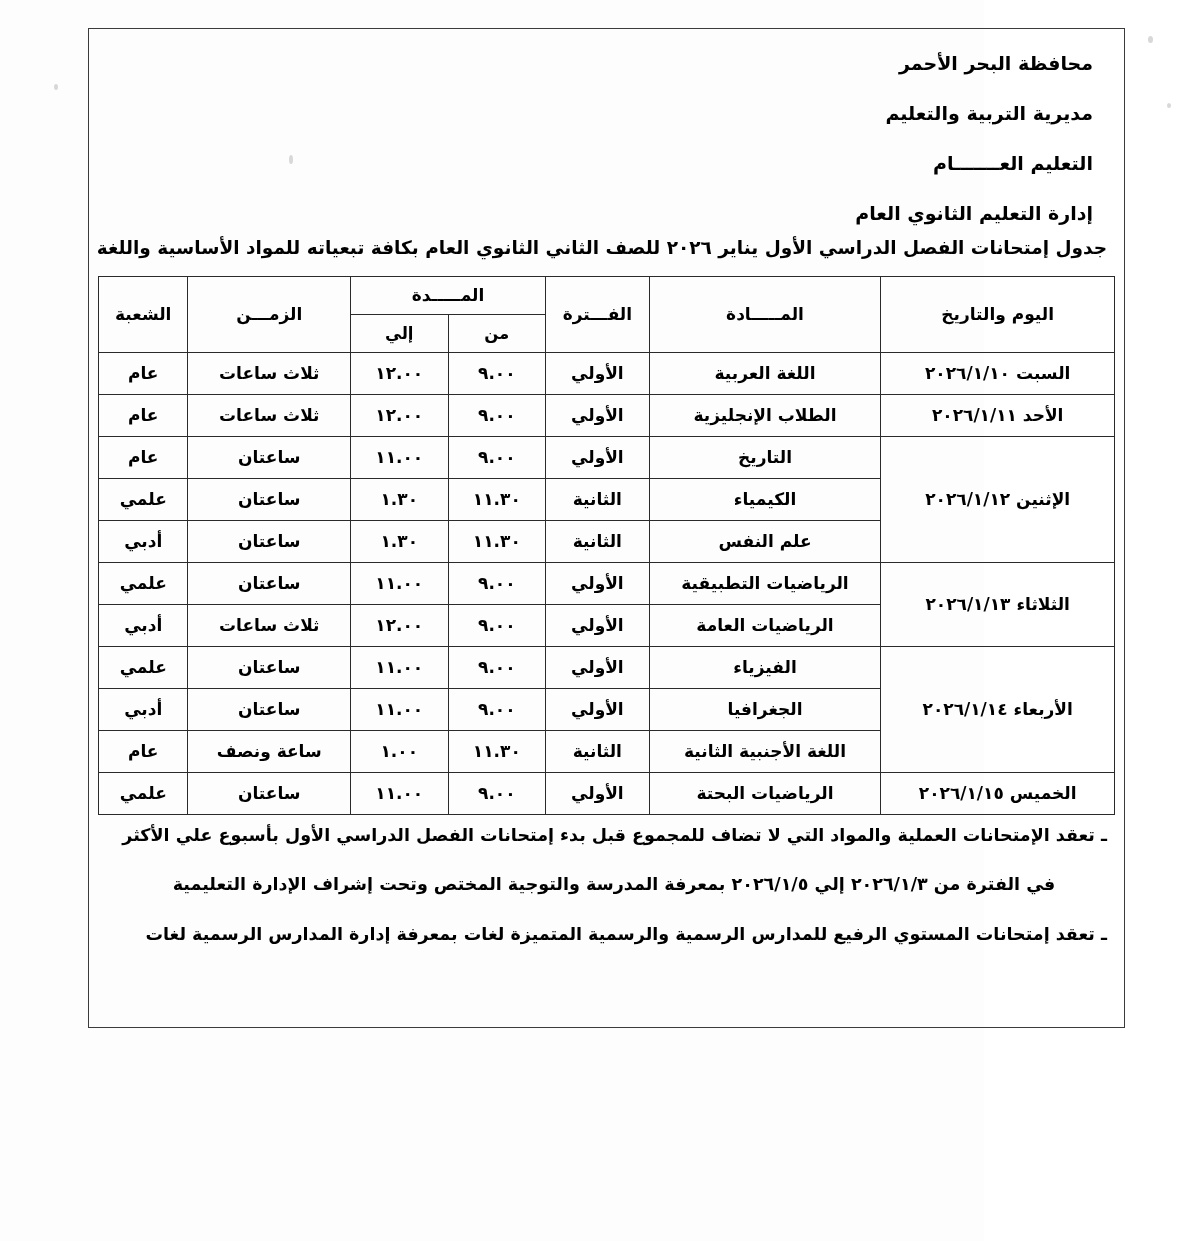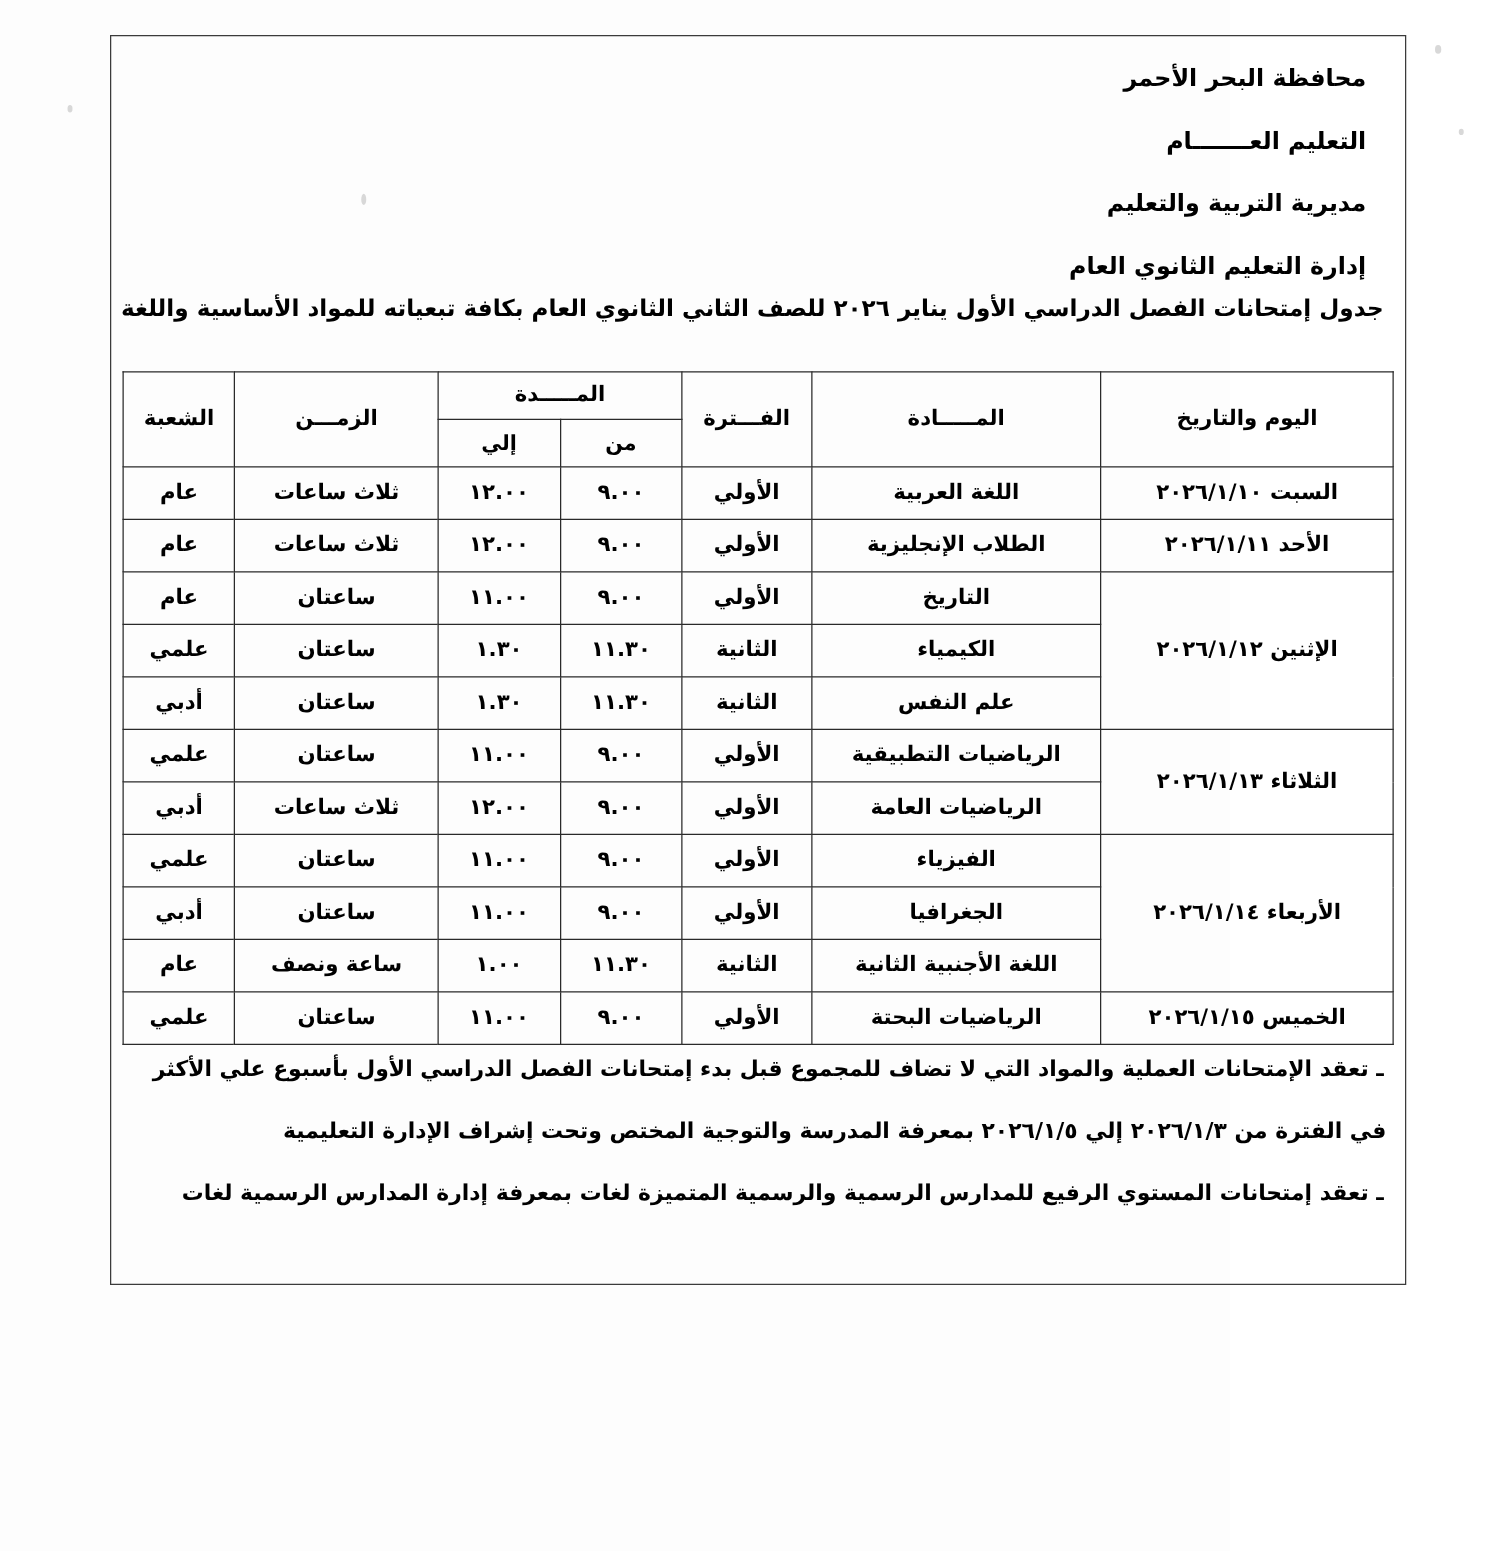--- a/index.html
+++ b/index.html
@@ -66,21 +66,21 @@
 
   
   .title-block {
     padding: 0 18px 0 14px;
     text-align: center;
   }
   .title-line {
     font-weight: bold;
     font-size: 18.5px;
     line-height: 1.15;
-    margin-bottom: 39px;
+    margin-bottom: 18px;
     white-space: nowrap;
   }
   .title-line.l1 { text-align: center; }
   .title-line.l2 { text-align: center; margin-bottom: 16px; }
 
   
   .table-wrap {
     padding: 0 10px 0 10px;
   }
   table.sched {
@@ -144,21 +144,21 @@
     margin-left: 15px;
   }
   .note-line {
     font-weight: bold;
     font-size: 17.5px;
     line-height: 1.15;
     margin-bottom: 29px;
     white-space: nowrap;
   }
   .note-line.indent-1 { text-align: right; padding-right: 2px; }
-  .note-line.indent-2 { text-align: right; padding-right: 0; }
+  .note-line.indent-2 { text-align: center; padding-right: 0; }
   .note-line.indent-3 { text-align: right; padding-right: 2px; }
   .note-line.indent-4 { text-align: center; }
 
   
   .speck {
     position: absolute;
     background: #d8d8d8;
     border-radius: 50%;
     pointer-events: none;
   }
@@ -167,22 +167,22 @@
 <body>
 
 <div class="page">
 
   <div class="doc-border"></div>
 
   <div class="content">
 
     <div class="letterhead">
       <div class="lh-line">محافظة البحر الأحمر</div>
+      <div class="lh-line">مديرية التربية والتعليم</div>
       <div class="lh-line">التعليم العـــــــام</div>
-      <div class="lh-line">مديرية التربية والتعليم</div>
       <div class="lh-line">إدارة التعليم الثانوي العام</div>
     </div>
 
     <div class="title-block">
       <div class="title-line l1">جدول إمتحانات الفصل الدراسي  الأول يناير ٢٠٢٦ للصف الثاني الثانوي العام بكافة تبعياته للمواد الأساسية واللغة</div>
     </div>
 
     <div class="table-wrap">
       <table class="sched">
         <colgroup>

